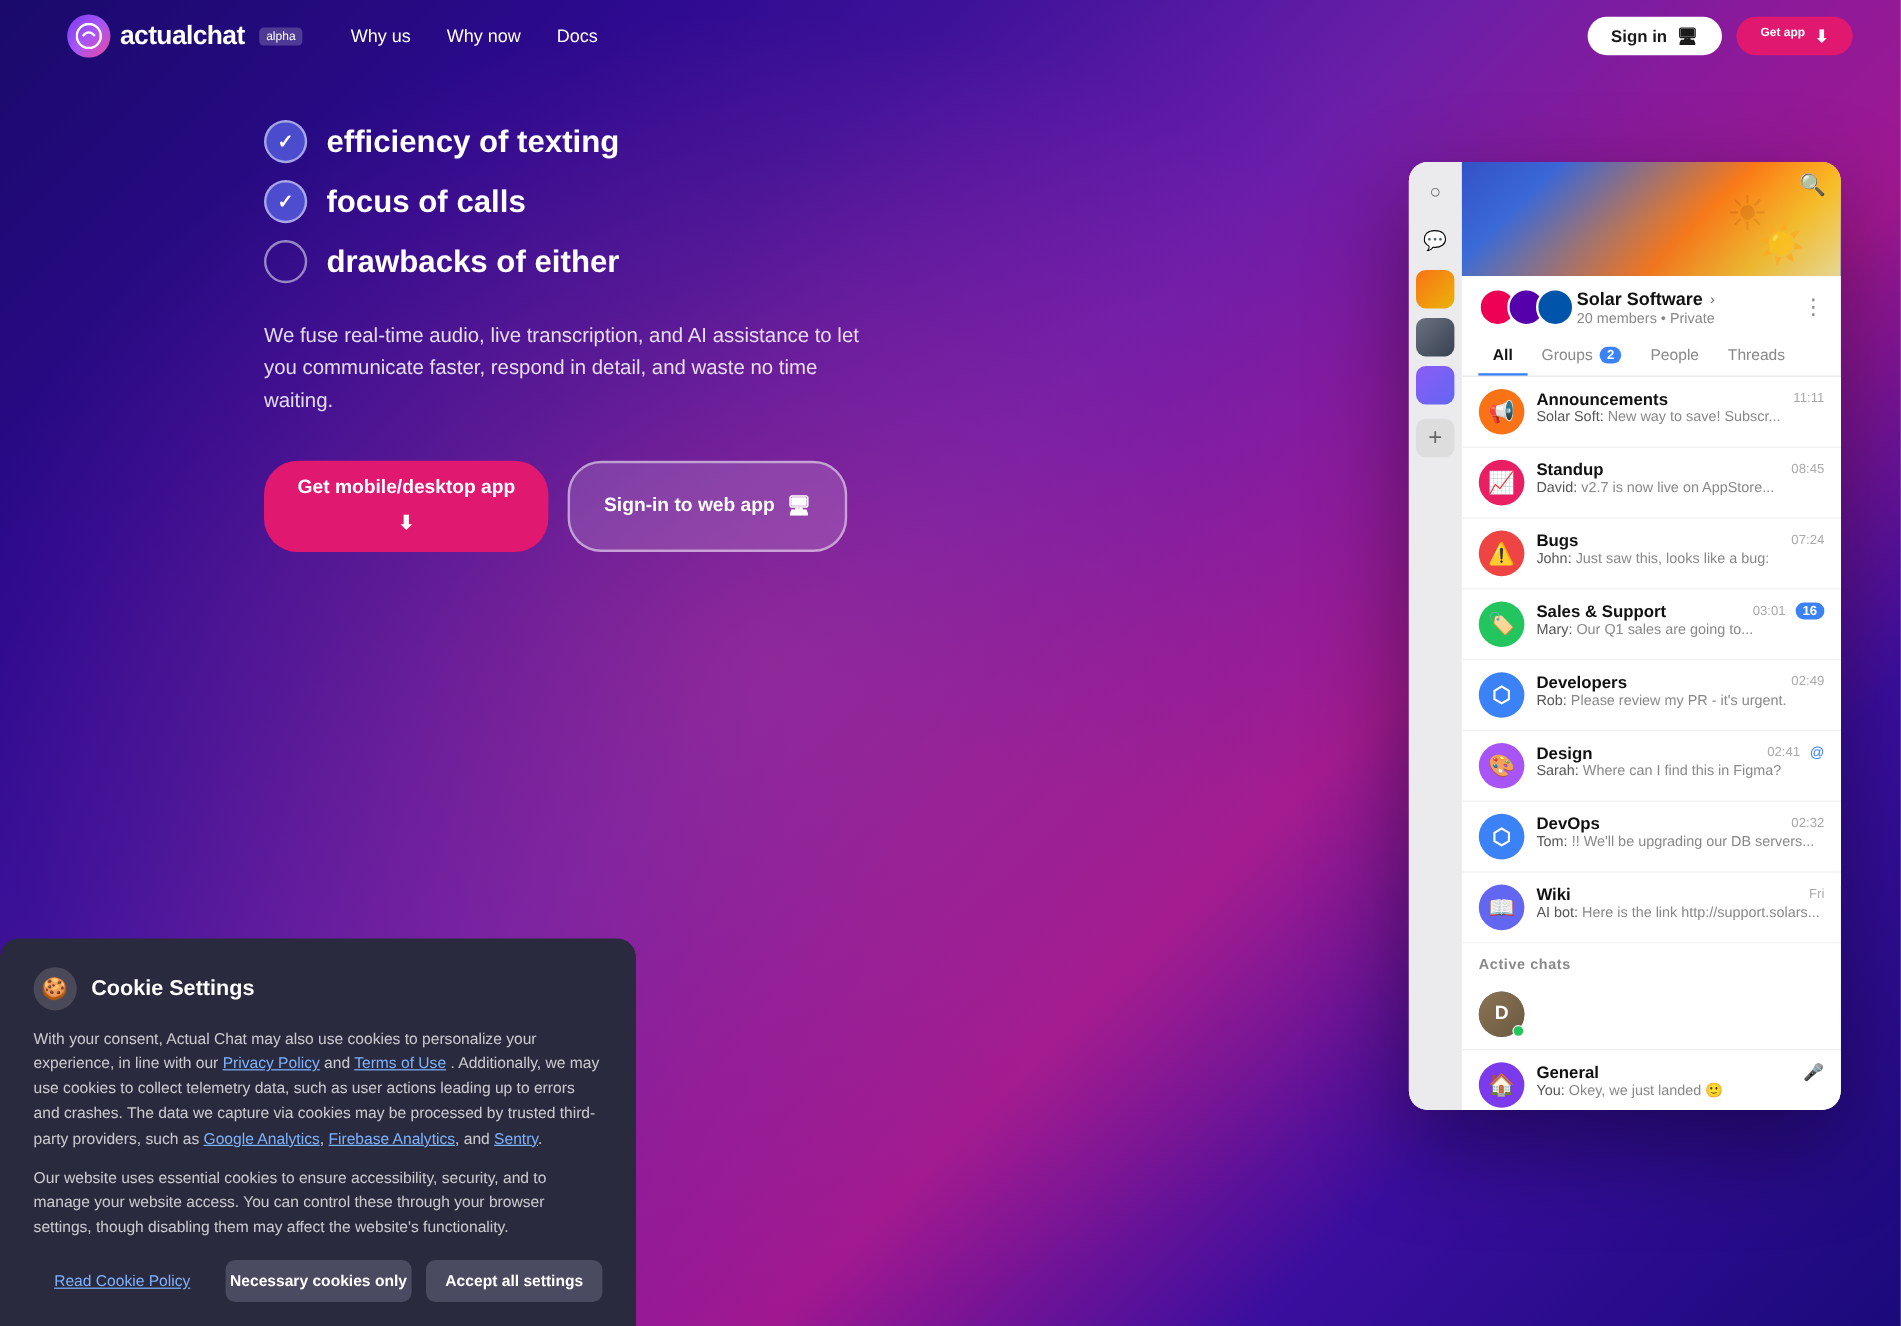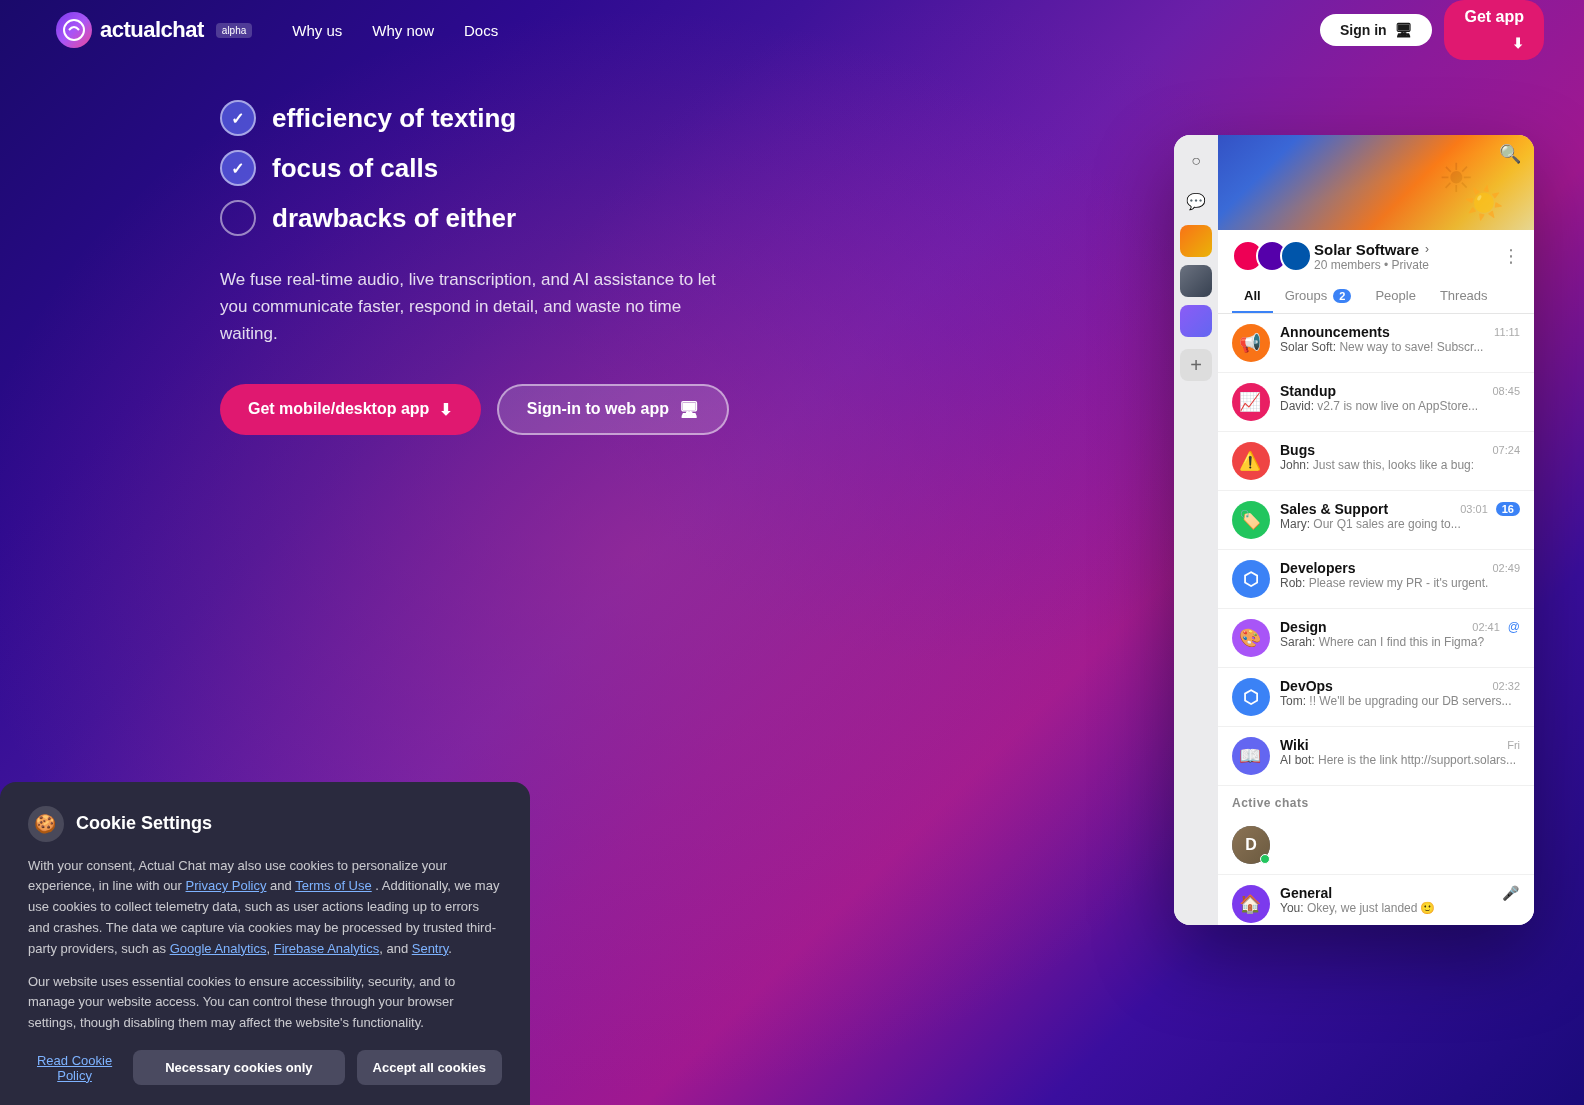--- a/index.html
+++ b/index.html
@@ -37,22 +37,22 @@
     .nav-links { display: flex; gap: 30px; flex: 1; }
     .nav-link { color: white; font-size: 15px; text-decoration: none; cursor: pointer; }
     .nav-actions { display: flex; gap: 12px; align-items: center; }
     .btn-signin {
       background: white; color: #1a1a1a; border: none; border-radius: 20px;
       padding: 8px 20px; font-size: 14px; font-weight: 600; cursor: pointer;
       display: flex; align-items: center; gap: 8px;
     }
     .btn-getapp {
       background: #e01870; color: white; border: none; border-radius: 20px;
-      padding: 8px 20px; font-size: 16px; font-weight: 600; cursor: pointer;
-      display: flex; align-items: flex-end; gap: 8px; flex-direction: column;
+      padding: 8px 20px; font-size: 10px; font-weight: 600; cursor: pointer;
+      display: flex; align-items: flex-start; gap: 8px;
     }
     .monitor-icon::before { content: '🖥'; font-size: 14px; }
     .download-icon::before { content: '⬇'; font-size: 14px; }
 
     
     .hero {
       position: absolute; top: 100px; left: 220px; width: 620px; z-index: 5;
     }
     .hero-title { font-size: 58px; font-weight: 800; color: white; line-height: 1.1; margin-bottom: 30px; }
     .feature-list { list-style: none; margin-bottom: 30px; }
@@ -69,21 +69,21 @@
     .check-circle.checked { background: rgba(100,120,255,0.6); }
     .check-circle.empty { background: transparent; }
     .hero-desc {
       font-size: 17px; color: rgba(255,255,255,0.85); line-height: 1.6; margin-bottom: 36px;
       max-width: 520px;
     }
     .hero-buttons { display: flex; gap: 16px; }
     .btn-mobile {
       background: #e01870; color: white; border: none; border-radius: 28px;
       padding: 14px 28px; font-size: 16px; font-weight: 600; cursor: pointer;
-      display: flex; align-items: center; gap: 10px;
+      display: flex; align-items: center; gap: 10px; flex-direction: column;
     }
     .btn-webapp {
       background: rgba(255,255,255,0.15); color: white; border: 2px solid rgba(255,255,255,0.5);
       border-radius: 28px; padding: 14px 28px; font-size: 16px; font-weight: 600; cursor: pointer;
       display: flex; align-items: center; gap: 10px;
     }
 
     
     .chat-panel {
       position: absolute; top: 135px; right: 50px; width: 360px; height: 790px;
@@ -204,21 +204,21 @@
     .cookie-title { font-size: 18px; font-weight: 700; color: white; }
     .cookie-text { font-size: 13px; color: rgba(255,255,255,0.75); line-height: 1.6; margin-bottom: 12px; }
     .cookie-link { color: #7eb3ff; text-decoration: underline; cursor: pointer; }
     .cookie-buttons { display: flex; gap: 12px; margin-top: 16px; align-items: center; }
     .btn-cookie-policy {
       background: none; border: none; color: #7eb3ff; font-size: 13px;
       text-decoration: underline; cursor: pointer; padding: 0; flex: 1;
     }
     .btn-necessary {
       background: #4a4a60; color: white; border: none; border-radius: 8px;
-      padding: 10px 32px; font-size: 13px; font-weight: 600; cursor: pointer;
+      padding: 10px 4px; font-size: 13px; font-weight: 600; cursor: pointer;
     }
     .btn-accept-all {
       background: #4a4a60; color: white; border: none; border-radius: 8px;
       padding: 10px 16px; font-size: 13px; font-weight: 600; cursor: pointer;
     }
 
     
     .av-orange { background: #f97316; }
     .av-pink { background: #ec4899; }
   </style>
@@ -500,15 +500,15 @@
     <span class="cookie-link">Terms of Use</span>
     . Additionally, we may use cookies to collect telemetry data, such as user actions leading up to errors and crashes. The data we capture via cookies may be processed by trusted third-party providers, such as
     <span class="cookie-link">Google Analytics</span>,
     <span class="cookie-link">Firebase Analytics</span>, and
     <span class="cookie-link">Sentry</span>.
   </p>
   <p class="cookie-text">Our website uses essential cookies to ensure accessibility, security, and to manage your website access. You can control these through your browser settings, though disabling them may affect the website's functionality.</p>
   <div class="cookie-buttons">
     <button class="btn-cookie-policy">Read Cookie Policy</button>
     <button class="btn-necessary">Necessary cookies only</button>
-    <button class="btn-accept-all">Accept all cookies</button>
+    <button class="btn-accept-all">Accept all settings</button>
   </div>
 </div>
 
 </body></html>

